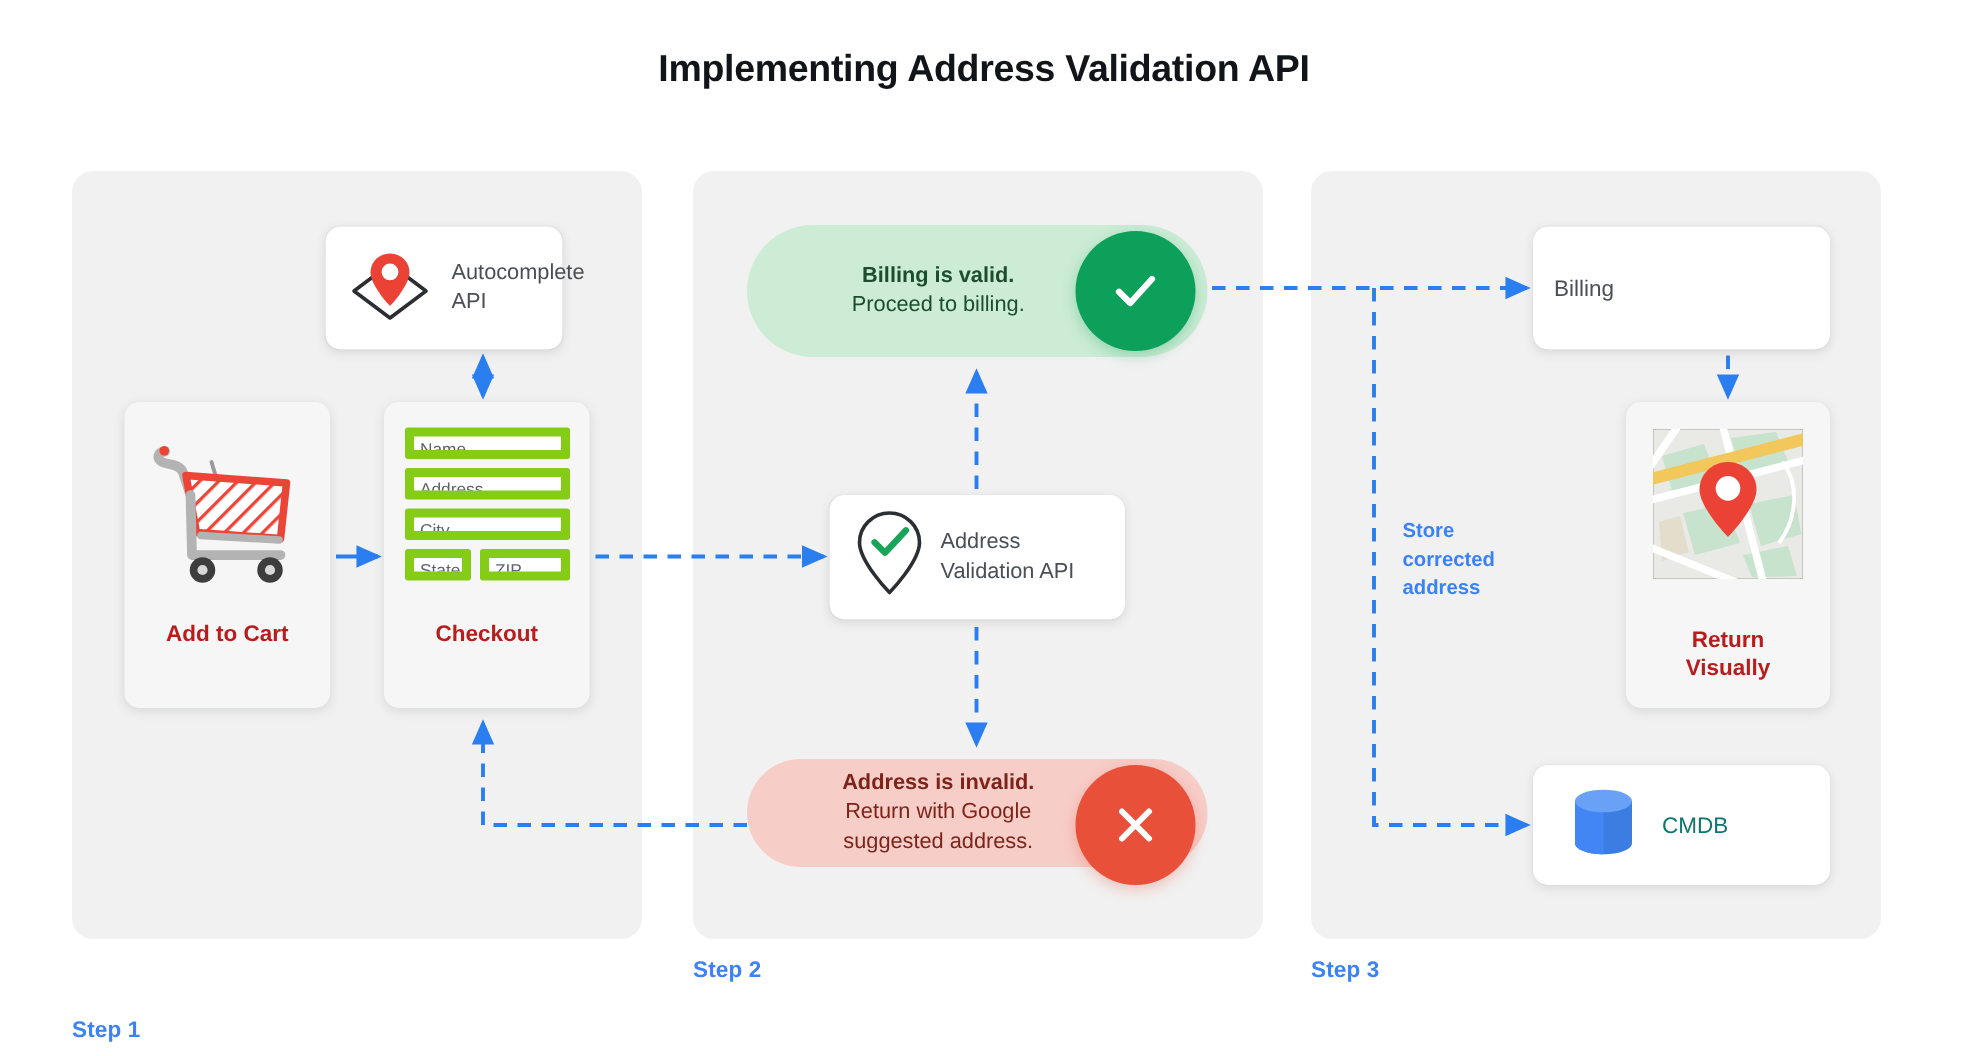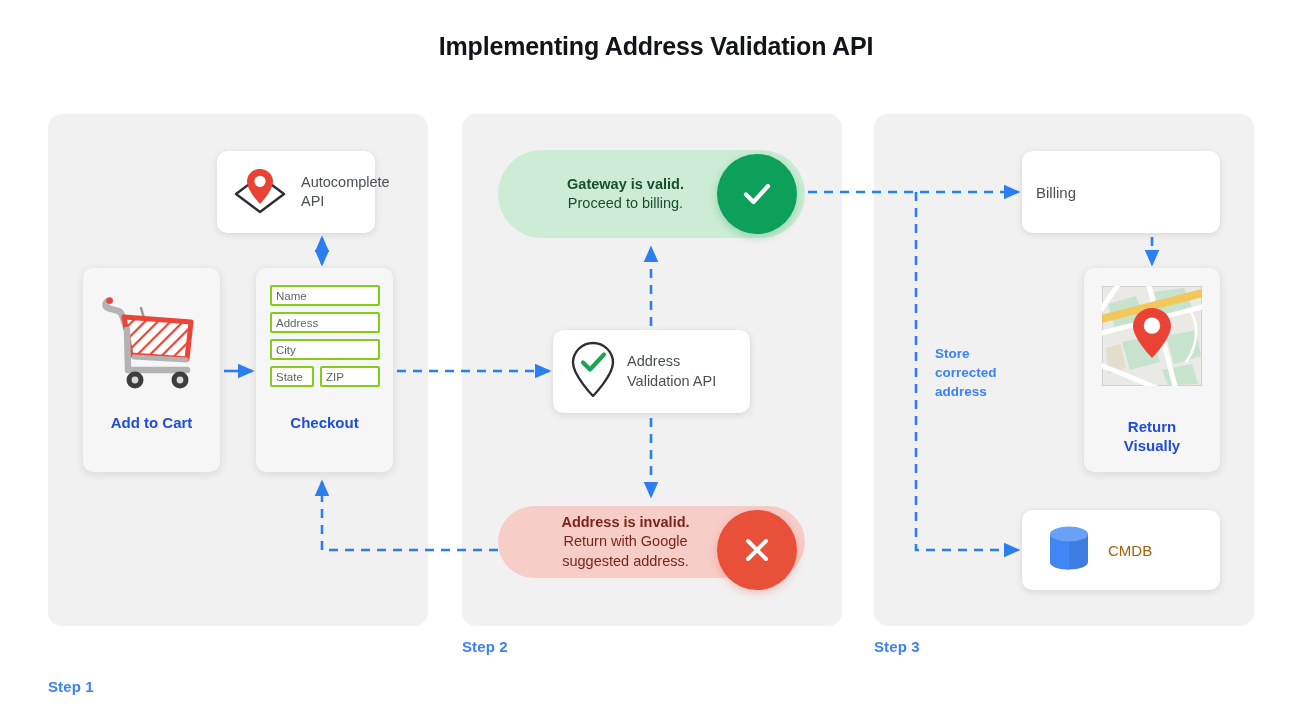--- a/index.html
+++ b/index.html
@@ -57,21 +57,21 @@
   .card-soft {
     position: absolute;
     background: #f6f6f6;
     border-radius: 10px;
     box-shadow: 0 2px 8px rgba(60,64,67,0.14);
   }
   .card-title {
     text-align: center;
     font-size: 15px;
     font-weight: bold;
-    color: #1d4ed8;
+    color: #b91c1c;
     line-height: 1.25;
   }
 
   
   #card-autocomplete {
     left: 195px; top: 151px; width: 158px; height: 82px;
     display: flex; align-items: center; gap: 10px; padding-left: 12px;
     box-sizing: border-box;
     margin-left: 22px;
   }
@@ -89,21 +89,21 @@
   
   #card-checkout {
     left: 256px; top: 268px; width: 137px; height: 204px;
   }
   #checkout-form {
     position: absolute; left: 14px; top: 17px; width: 110px;
   }
   .field {
     box-sizing: border-box;
     height: 21px;
-    border: 2px solid #84cc16;
+    border: 6px solid #84cc16;
     border-radius: 2px;
     background: #fff;
     font-size: 11.5px;
     color: #5f6368;
     padding-left: 4px;
     line-height: 19px;
     margin-bottom: 6px;
     width: 100%;
     overflow: hidden;
     white-space: nowrap;
@@ -164,21 +164,21 @@
     left: 1084px; top: 268px; width: 136px; height: 204px;
   }
   #map-thumb { position: absolute; left: 18px; top: 18px; }
   #confirm-title { position: absolute; left: 0; top: 150px; width: 136px; }
 
   #card-cmdb {
     left: 1022px; top: 510px; width: 198px; height: 80px;
     display: flex; align-items: center; gap: 14px; padding-left: 22px;
     box-sizing: border-box;
   }
-  #cmdb-label { font-size: 15px; color: #a16207; }
+  #cmdb-label { font-size: 15px; color: #0f766e; }
 
   
   #store-note {
     position: absolute;
     left: 935px; top: 344px; width: 96px;
     font-size: 13.5px; font-weight: bold; color: #3b82f6;
     line-height: 1.42;
   }
 
   
@@ -275,21 +275,21 @@
       <div class="field-row">
         <div class="field" id="field-state">State</div>
         <div class="field" id="field-zip">ZIP</div>
       </div>
     </div>
     <div class="card-title" id="checkout-title">Checkout</div>
   </div>
 
   <div class="pill" id="pill-valid">
     <div class="pill-text" id="valid-text">
-      <b>Gateway is valid.</b>
+      <b>Billing is valid.</b>
       <span>Proceed to billing.</span>
     </div>
     <div class="badge" id="badge-valid">
       <svg width="40" height="40" viewBox="0 0 40 40" xmlns="http://www.w3.org/2000/svg">
         <path d="M9 20.5 L16.5 28 L31 12" fill="none" stroke="#ffffff" stroke-width="4.2" stroke-linecap="round" stroke-linejoin="round"></path>
       </svg>
     </div>
   </div>
 
   <div class="card" id="card-validation">

